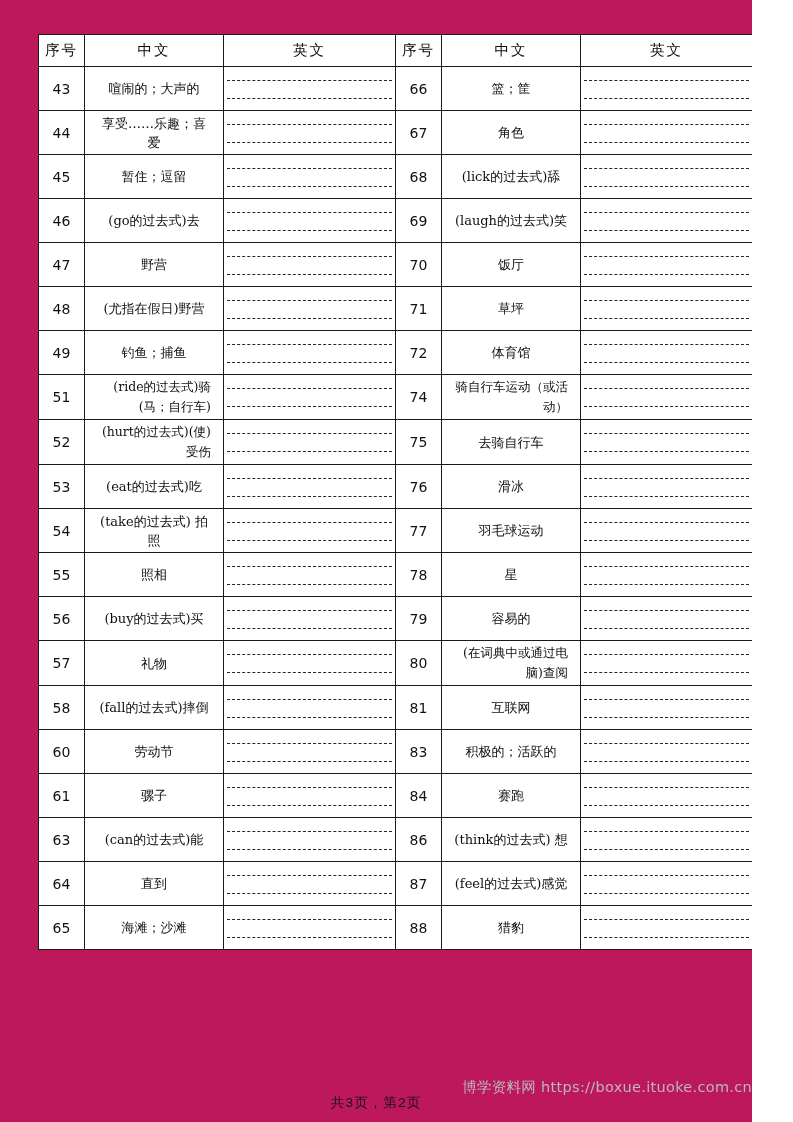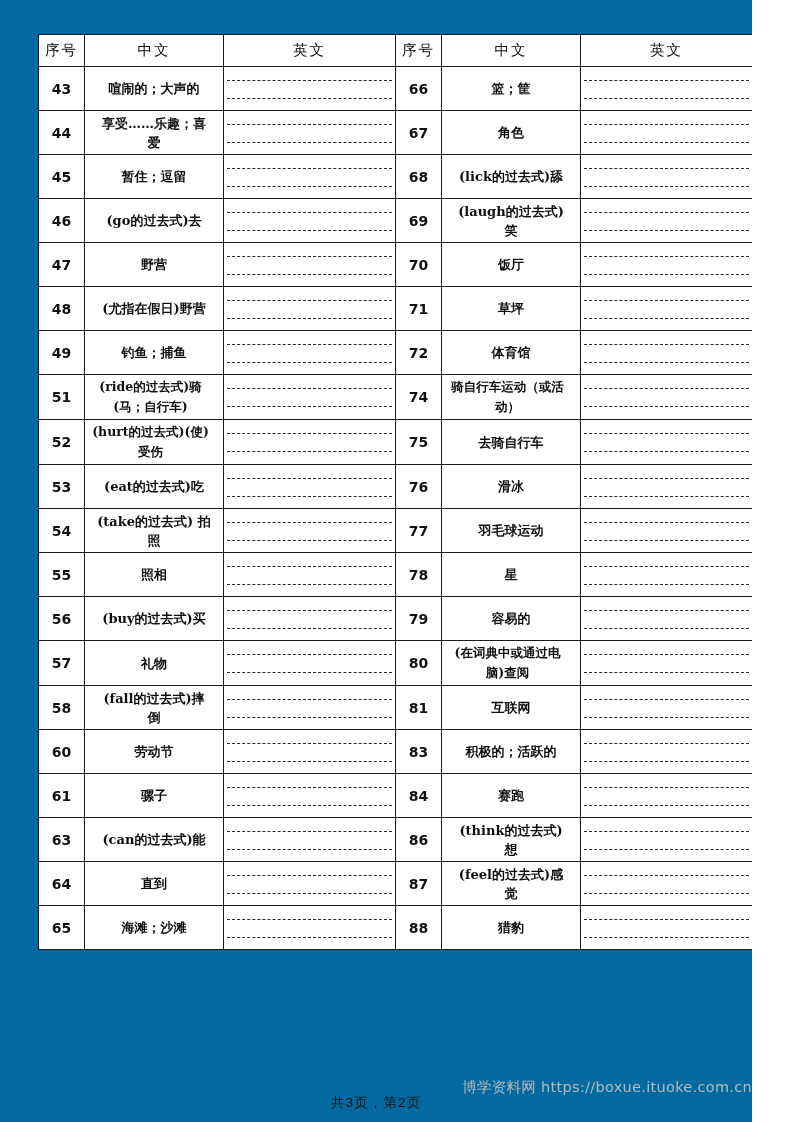--- a/index.html
+++ b/index.html
@@ -9,21 +9,21 @@
     width: 793px;
     height: 1122px;
     background: #ffffff;
     font-family: "DejaVu Sans", "Liberation Sans", sans-serif;
   }
 
   .page {
     position: relative;
     width: 752px;
     height: 1122px;
-    background: #0369a1;
+    background: #be185d;
     overflow: hidden;
   }
 
   .vocab-table {
     position: absolute;
     left: 38px;
     top: 34px;
     width: 714px;
     border-collapse: collapse;
     table-layout: fixed;
@@ -44,39 +44,39 @@
   thead th {
     height: 32px;
     font-size: 14.5px;
     font-weight: normal;
     color: #0d0d0d;
     text-align: center;
     letter-spacing: 2px;
     font-family: "DejaVu Serif", "Liberation Serif", serif;
   }
 
-  tbody tr { height: 44px; font-weight: bold; }
+  tbody tr { height: 44px; }
 
   td.num {
     text-align: center;
     font-size: 14px;
     color: #111111;
     font-family: "DejaVu Sans", "Liberation Sans", sans-serif;
   }
 
   td.cn {
     font-size: 13px;
     color: #0f0f0f;
     text-align: center;
     padding: 2px 12px;
     line-height: 19px;
     font-family: "DejaVu Serif", "Liberation Serif", serif;
   }
   td.cn.wrap {
-    text-align: center;
+    text-align: right;
     padding-left: 5px;
     font-size: 12.5px;
     line-height: 20px;
   }
 
   
   td.en {
     position: relative;
   }
   td.en .rule {

